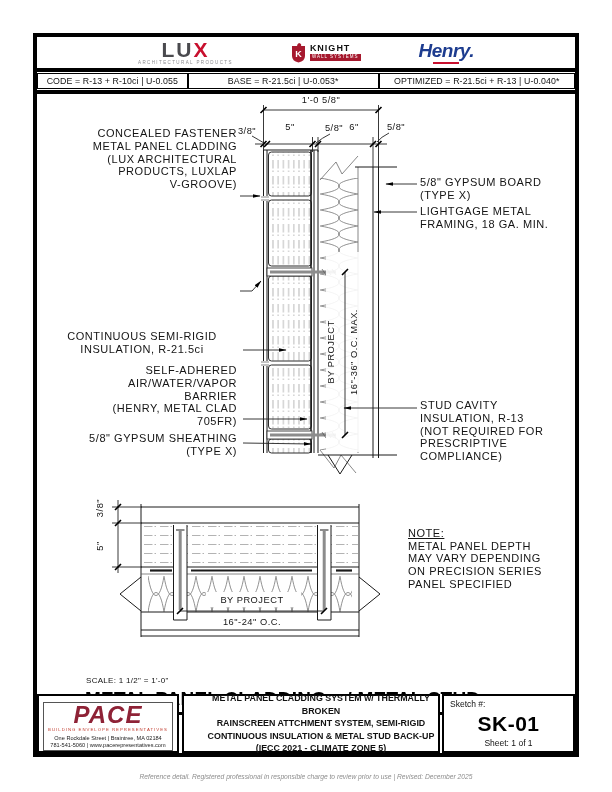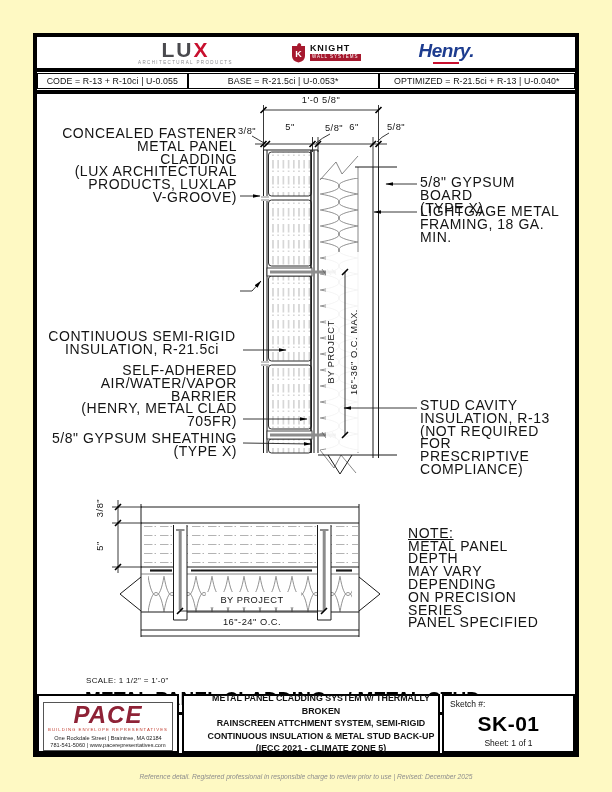--- a/index.html
+++ b/index.html
@@ -1,16 +1,16 @@
 <!DOCTYPE html>
 <html><head>
 <meta charset="utf-8">
 <style>
   html,body{margin:0;padding:0;background:#e8e8e8;}
-  .sheet{position:relative;width:612px;height:792px;background:#fef9c3;overflow:hidden;
+  .sheet{position:relative;width:612px;height:792px;background:#ffffff;overflow:hidden;
          font-family:"Liberation Sans",sans-serif;}
   .frame{position:absolute;left:33px;top:33px;width:546px;height:724px;
          border:4px solid #000;box-sizing:border-box;background:#fff;}
   
   .logo-row{position:absolute;left:37px;top:37px;width:538px;height:35px;
             border-bottom:4px solid #000;box-sizing:border-box;
             display:flex;align-items:center;justify-content:center;gap:58px;}
   .lux{display:flex;flex-direction:column;align-items:center;line-height:1;}
   .lux-main{font-size:21px;font-weight:bold;letter-spacing:2px;color:#4a4a4e;}
   .lux-x{color:#c8102e;}
@@ -24,21 +24,21 @@
   .henry-tag{width:26px;height:2px;background:#c8102e;margin-top:2px;}
   
   .code-row{position:absolute;left:37px;top:72px;width:538px;height:22px;
             border-bottom:4px solid #000;box-sizing:border-box;
             display:flex;justify-content:space-between;align-items:center;}
   .code-box{border:1.5px solid #000;box-sizing:border-box;height:16px;
             display:flex;align-items:center;justify-content:center;
             font-size:8.8px;color:#111;letter-spacing:0.1px;}
   .cb1{width:158px;}.cb2{width:200px;}.cb3{width:206px;}
   
-  .cad{position:absolute;font-size:14px;letter-spacing:0.55px;color:#141414;
+  .cad{position:absolute;font-size:11px;letter-spacing:0.55px;color:#141414;
        white-space:pre-line;line-height:12.8px;}
   .ra{text-align:right;}
   .note-title{text-decoration:underline;}
   
   .dwg-title{position:absolute;left:85px;top:688px;width:460px;
              font-size:19px;font-weight:bold;color:#000;letter-spacing:0.2px;
              border-bottom:3.5px solid #000;padding-bottom:2px;}
   .dwg-scale{position:absolute;left:86px;top:676px;font-size:8px;color:#111;letter-spacing:0.3px;}
   
   .title-block{position:absolute;left:37px;top:694px;width:538px;height:59px;

